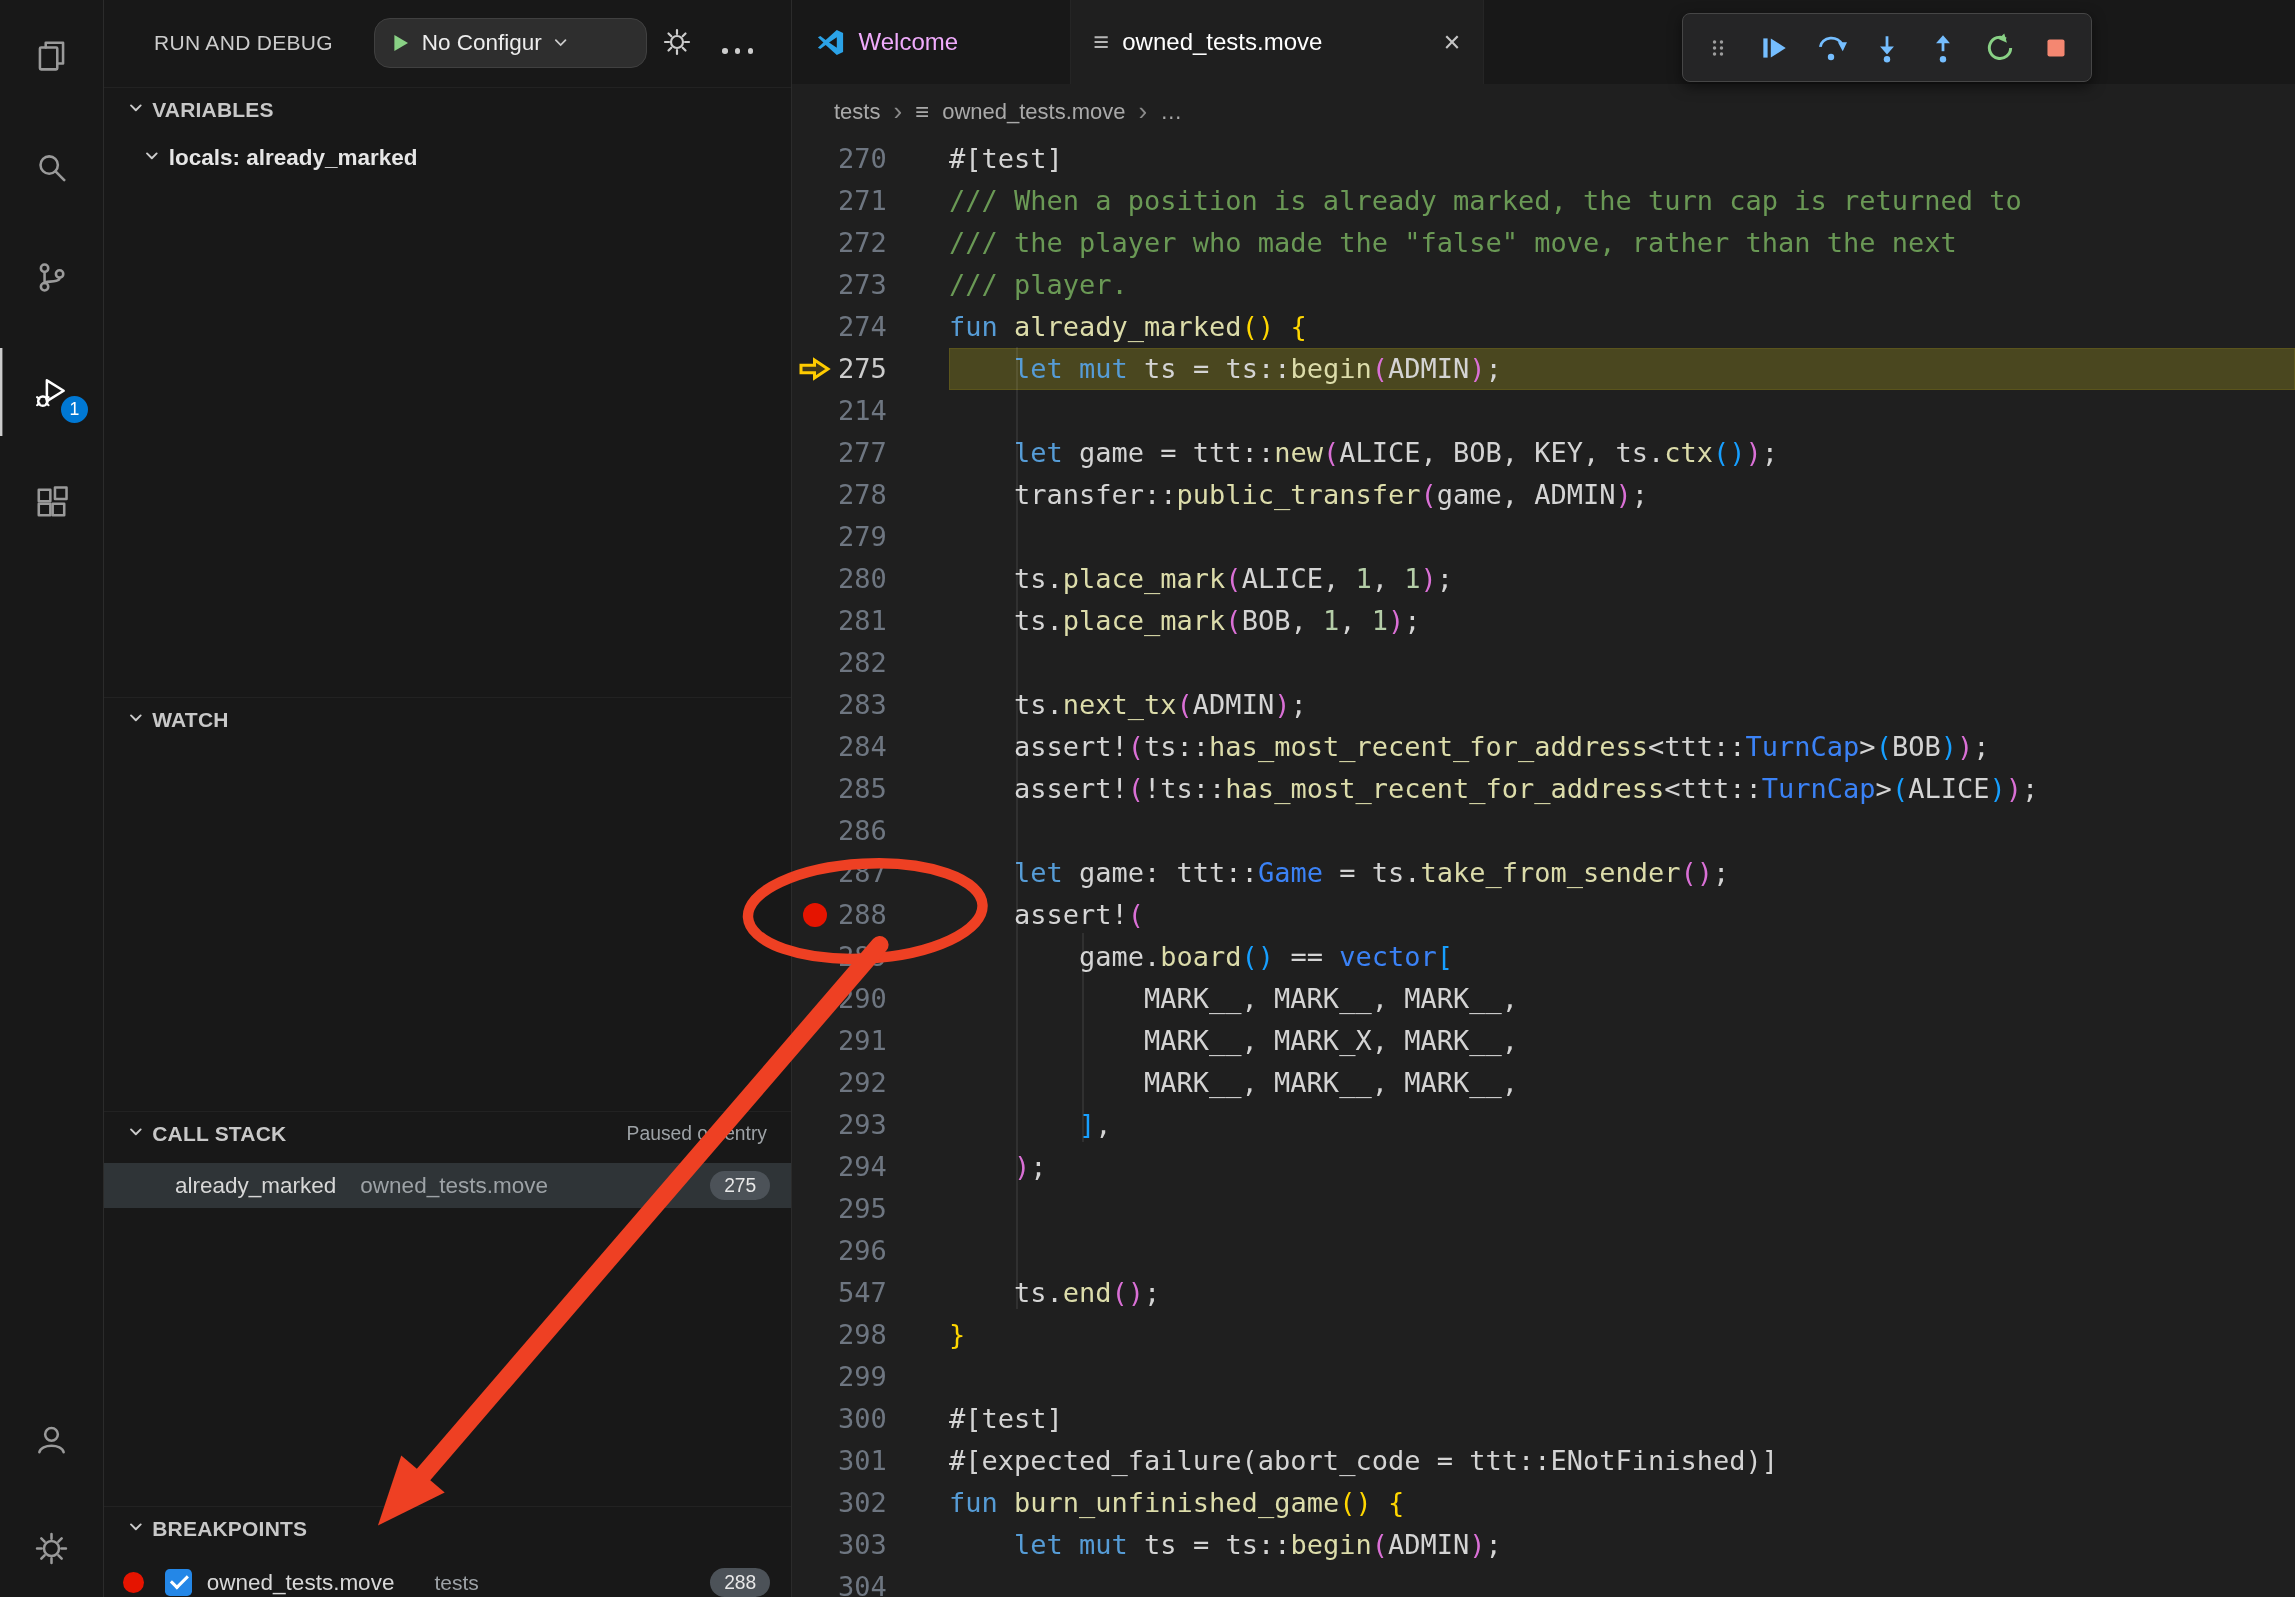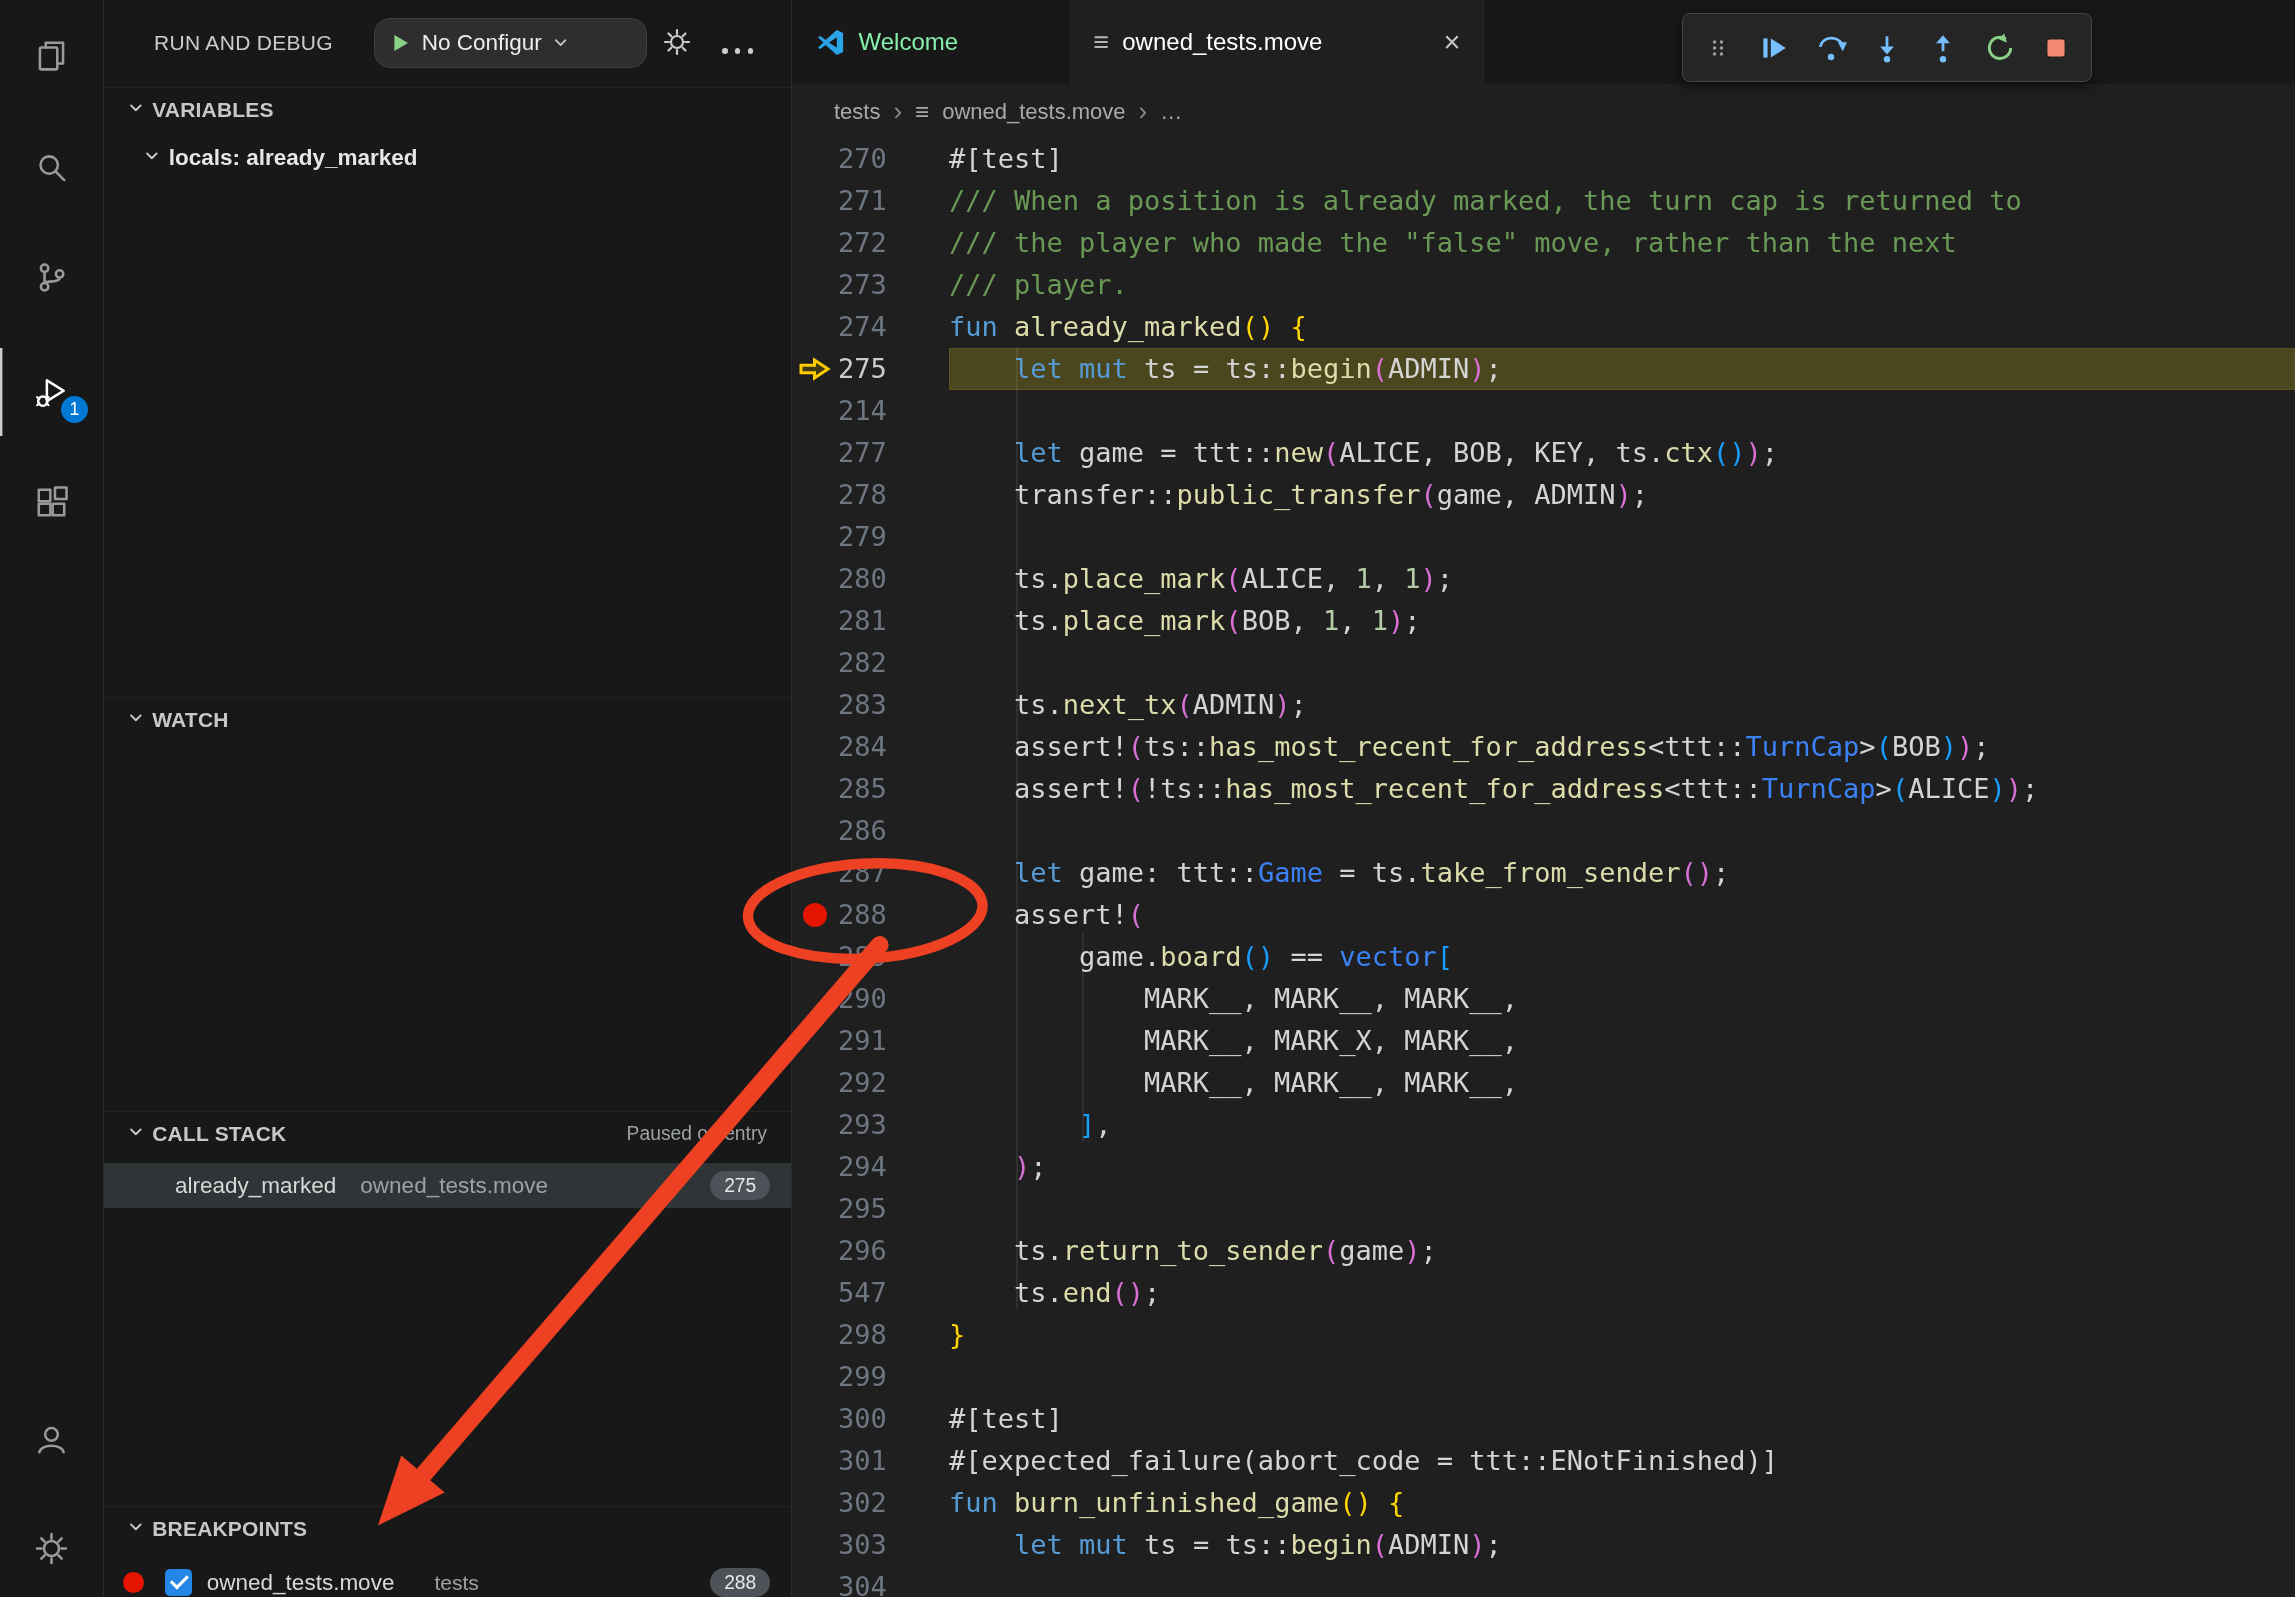--- a/index.html
+++ b/index.html
@@ -60,21 +60,21 @@
   .checkbox::after{content:"";position:absolute;left:5.6px;top:5.6px;width:13.7px;height:7.2px;
     border-left:3.2px solid #fff;border-bottom:3.2px solid #fff;transform:rotate(-45deg);}
   .bp-file{margin-left:14.5px;color:#d8d8d8;}
   .bp-folder{margin-left:40px;color:#9da2a6;font-size:21px;}
 
   
   .editor{position:absolute;left:792px;top:0;right:0;bottom:0;background:#1f1f1f;}
   .tab-bar{position:absolute;left:0;top:0;right:0;height:84px;background:#181818;display:flex;}
   .tab{display:flex;align-items:center;padding:0 22.5px;font-size:24px;gap:13px;
     border-right:0.8px solid #252525;cursor:pointer;white-space:nowrap;}
-  .tab.inactive{color:#86efac;background:#181818;width:279px;}
+  .tab.inactive{color:#f0abfc;background:#181818;width:279px;}
   .tab.active{color:#ffffff;background:#1f1f1f;width:413px;}
   .move-glyph{font-size:27px;color:#b5b5b5;line-height:1;}
   .tab .close{margin-left:auto;color:#c5c5c5;font-size:29px;line-height:1;cursor:pointer;}
 
   .debug-toolbar{position:absolute;left:890px;top:13px;width:410px;height:69px;
     background:#252526;border:0.8px solid #464646;border-radius:8px;
     box-shadow:0 4.8px 13px rgba(0,0,0,.5);display:flex;align-items:center;
     justify-content:space-around;padding:0 6.4px;z-index:20;}
   .dt-btn{width:51px;height:51px;display:flex;align-items:center;justify-content:center;cursor:pointer;border-radius:6.4px;}
 
@@ -335,21 +335,21 @@
         <div class="code-line"><span class="cl-glyph"></span><span class="cl-num">286</span><span class="cl-sp"></span><span class="cl-text"></span></div>
         <div class="code-line"><span class="cl-glyph"></span><span class="cl-num">287</span><span class="cl-sp"></span><span class="cl-text"><span class="tk-pl">    </span><span class="tk-kw">let</span><span class="tk-pl"> game: ttt::</span><span class="tk-ty">Game</span><span class="tk-pl"> = ts.</span><span class="tk-fn">take_from_sender</span><span class="tk-b2">()</span><span class="tk-pl">;</span></span></div>
         <div class="code-line"><span class="cl-glyph"><span class="gl-bp"></span></span><span class="cl-num">288</span><span class="cl-sp"></span><span class="cl-text"><span class="tk-pl">    assert!</span><span class="tk-b2">(</span></span></div>
         <div class="code-line"><span class="cl-glyph"></span><span class="cl-num">289</span><span class="cl-sp"></span><span class="cl-text"><span class="tk-pl">        game.</span><span class="tk-fn">board</span><span class="tk-b3">()</span><span class="tk-pl"> == </span><span class="tk-ty">vector</span><span class="tk-b3">[</span></span></div>
         <div class="code-line"><span class="cl-glyph"></span><span class="cl-num">290</span><span class="cl-sp"></span><span class="cl-text"><span class="tk-pl">            MARK__, MARK__, MARK__,</span></span></div>
         <div class="code-line"><span class="cl-glyph"></span><span class="cl-num">291</span><span class="cl-sp"></span><span class="cl-text"><span class="tk-pl">            MARK__, MARK_X, MARK__,</span></span></div>
         <div class="code-line"><span class="cl-glyph"></span><span class="cl-num">292</span><span class="cl-sp"></span><span class="cl-text"><span class="tk-pl">            MARK__, MARK__, MARK__,</span></span></div>
         <div class="code-line"><span class="cl-glyph"></span><span class="cl-num">293</span><span class="cl-sp"></span><span class="cl-text"><span class="tk-pl">        </span><span class="tk-b3">]</span><span class="tk-pl">,</span></span></div>
         <div class="code-line"><span class="cl-glyph"></span><span class="cl-num">294</span><span class="cl-sp"></span><span class="cl-text"><span class="tk-pl">    </span><span class="tk-b2">)</span><span class="tk-pl">;</span></span></div>
         <div class="code-line"><span class="cl-glyph"></span><span class="cl-num">295</span><span class="cl-sp"></span><span class="cl-text"></span></div>
-        <div class="code-line"><span class="cl-glyph"></span><span class="cl-num">296</span><span class="cl-sp"></span><span class="cl-text"><span class="tk-pl">    ts.</span><span class="tk-fn">return_to_sender</span><span class="tk-b2">(</span><span class="tk-pl">game</span><span class="tk-b2">)</span><span class="tk-pl">;</span></span></div>
+        <div class="code-line"><span class="cl-glyph"></span><span class="cl-num">296</span><span class="cl-sp"></span></div>
         <div class="code-line"><span class="cl-glyph"></span><span class="cl-num">547</span><span class="cl-sp"></span><span class="cl-text"><span class="tk-pl">    ts.</span><span class="tk-fn">end</span><span class="tk-b2">()</span><span class="tk-pl">;</span></span></div>
         <div class="code-line"><span class="cl-glyph"></span><span class="cl-num">298</span><span class="cl-sp"></span><span class="cl-text"><span class="tk-b1">}</span></span></div>
         <div class="code-line"><span class="cl-glyph"></span><span class="cl-num">299</span><span class="cl-sp"></span><span class="cl-text"></span></div>
         <div class="code-line"><span class="cl-glyph"></span><span class="cl-num">300</span><span class="cl-sp"></span><span class="cl-text"><span class="tk-pl">#[test]</span></span></div>
         <div class="code-line"><span class="cl-glyph"></span><span class="cl-num">301</span><span class="cl-sp"></span><span class="cl-text"><span class="tk-pl">#[expected_failure(abort_code = ttt::ENotFinished)]</span></span></div>
         <div class="code-line"><span class="cl-glyph"></span><span class="cl-num">302</span><span class="cl-sp"></span><span class="cl-text"><span class="tk-kw">fun</span><span class="tk-pl"> </span><span class="tk-fn">burn_unfinished_game</span><span class="tk-b1">()</span><span class="tk-pl"> </span><span class="tk-b1">{</span></span></div>
         <div class="code-line"><span class="cl-glyph"></span><span class="cl-num">303</span><span class="cl-sp"></span><span class="cl-text"><span class="tk-pl">    </span><span class="tk-kw">let</span><span class="tk-pl"> </span><span class="tk-kw">mut</span><span class="tk-pl"> ts = ts::</span><span class="tk-fn">begin</span><span class="tk-b2">(</span><span class="tk-pl">ADMIN</span><span class="tk-b2">)</span><span class="tk-pl">;</span></span></div>
         <div class="code-line"><span class="cl-glyph"></span><span class="cl-num">304</span><span class="cl-sp"></span><span class="cl-text"></span></div>
       </div>
   </div>

